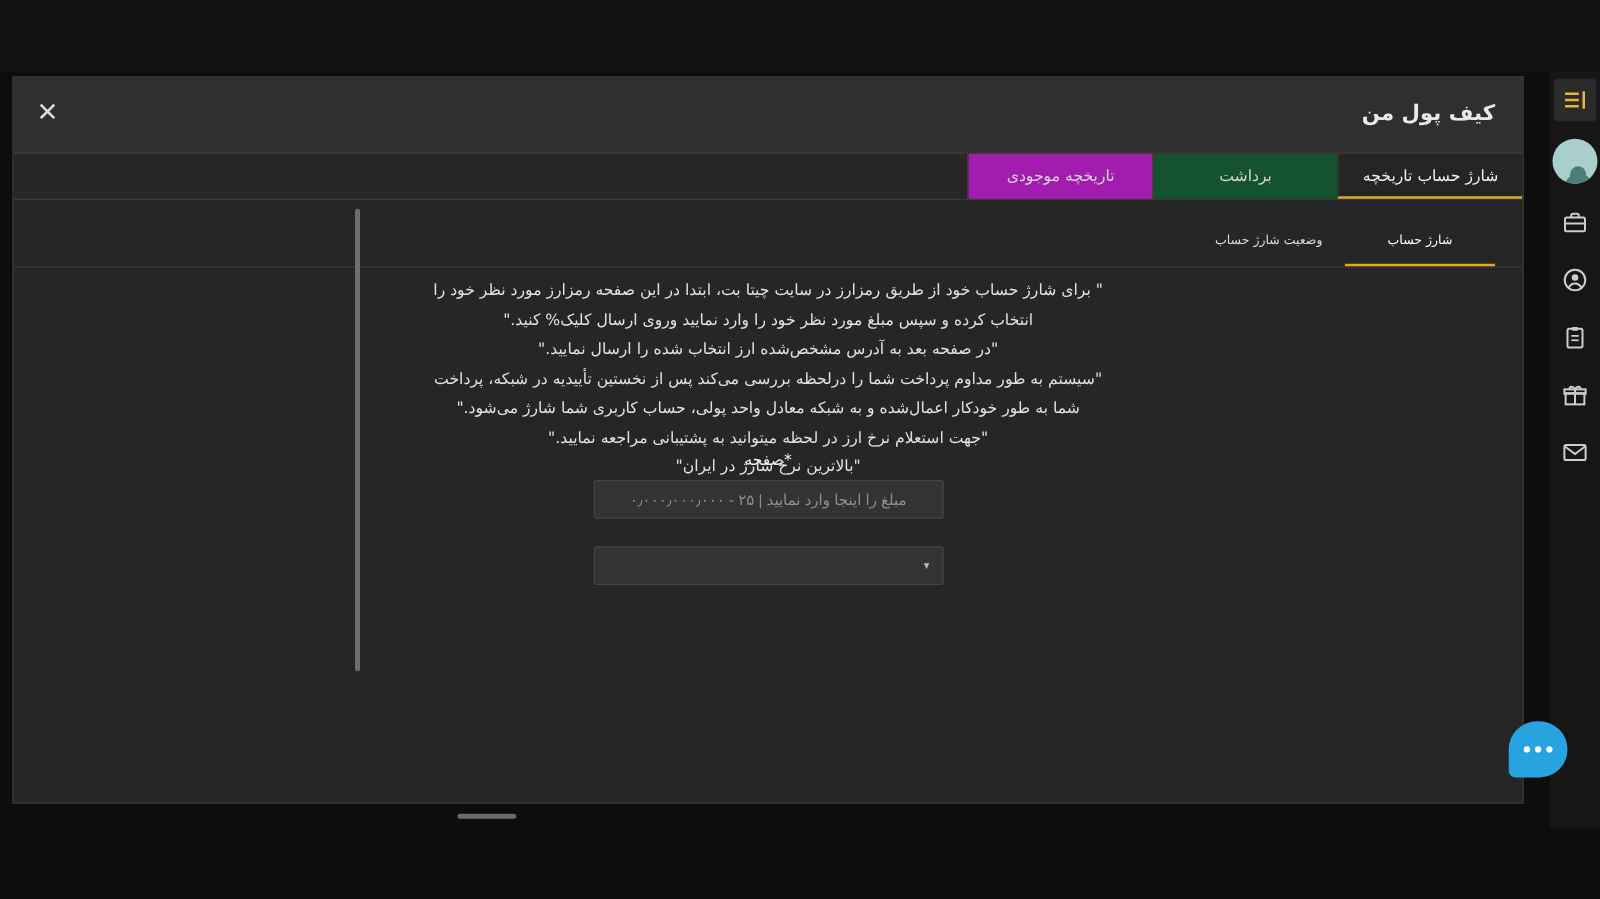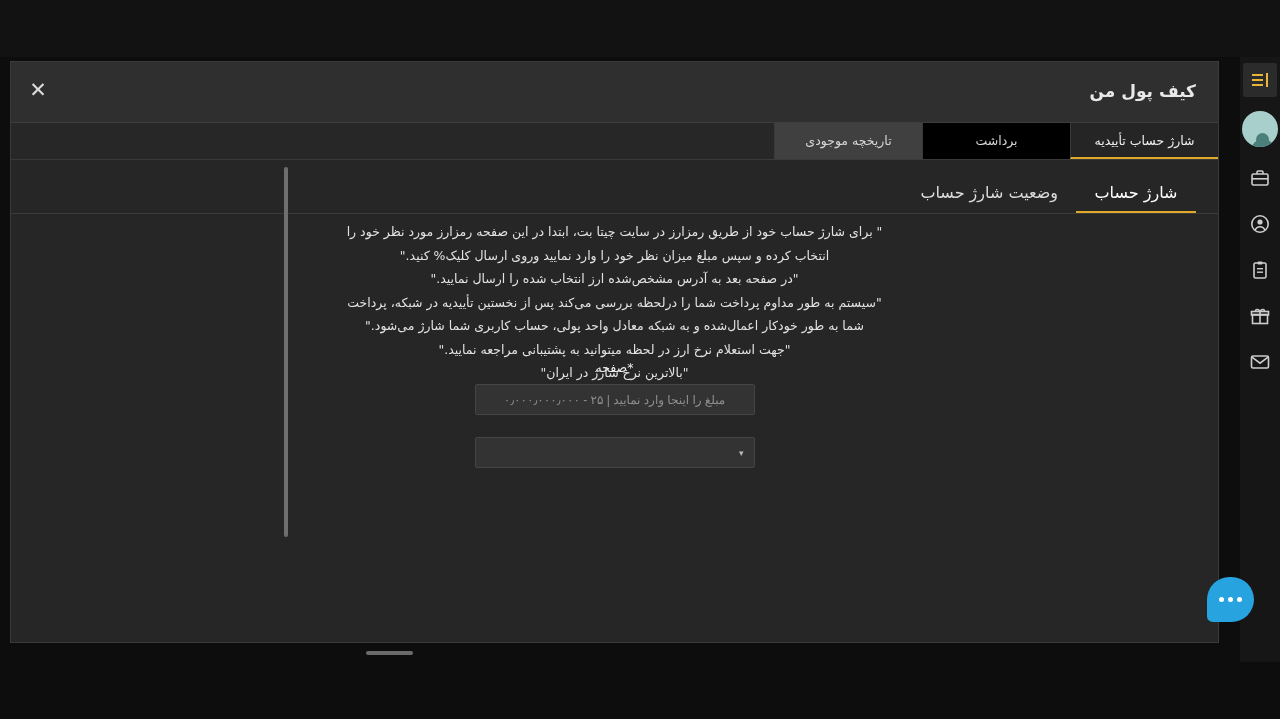--- a/index.html
+++ b/index.html
@@ -135,31 +135,31 @@
     background: #272727;
     border-bottom: 1px solid #3a3a3a;
   }
   .tabs-primary .spacer { flex: 1 1 auto; }
   .tab-p {
     width: 148px;
     text-align: center;
     color: #d6d6d6;
     font-size: 12.5px;
     line-height: 35px;
-    background: #000000;
+    background: #14532d;
     border-left: 1px solid #3a3a3a;
     box-sizing: border-box;
     cursor: pointer;
   }
   .tab-p.active {
     background: #252525;
     color: #f0f0f0;
     border-bottom: 2px solid #e0a92a;
   }
-  .tab-p.plain { background: #404040; }
+  .tab-p.plain { background: #a21caf; }
 
   .panel-body {
     position: relative;
     height: 484px;
     background: #262626;
   }
 
   
   .tabs-secondary {
     position: absolute;
@@ -171,21 +171,21 @@
     display: flex;
     flex-direction: row;
     justify-content: flex-start;
     padding-right: 22px;
     box-sizing: border-box;
   }
   .tab-s {
     min-width: 120px;
     text-align: center;
     color: #dcdcdc;
-    font-size: 16px;
+    font-size: 10px;
     line-height: 38px;
     padding: 0 18px;
     box-sizing: border-box;
     cursor: pointer;
   }
   .tab-s.active {
     border-bottom: 2px solid #e0a92a;
     color: #ffffff;
   }
 
@@ -393,36 +393,36 @@
   </div>
 
   <div class="panel">
 
     <div class="panel-header">
       <div class="panel-title">کیف پول من</div>
       <div class="close-x">✕</div>
     </div>
 
     <div class="tabs-primary">
-      <div class="tab-p active">شارژ حساب تأییدیه</div>
+      <div class="tab-p active">شارژ حساب تاریخچه</div>
       <div class="tab-p">برداشت</div>
       <div class="tab-p plain">تاریخچه موجودی</div>
       <div class="spacer"></div>
     </div>
 
     <div class="panel-body">
 
       <div class="tabs-secondary">
         <div class="tab-s active">شارژ حساب</div>
         <div class="tab-s">وضعیت شارژ حساب</div>
       </div>
 
       <div class="desc">
         <p>" برای شارژ حساب خود از طریق رمزارز در سایت چیتا بت، ابتدا در این صفحه رمزارز مورد نظر خود را</p>
-        <p>انتخاب کرده و سپس مبلغ میزان نظر خود را وارد نمایید وروی ارسال کلیک% کنید."</p>
+        <p>انتخاب کرده و سپس مبلغ مورد نظر خود را وارد نمایید وروی ارسال کلیک% کنید."</p>
         <p>"در صفحه بعد به آدرس مشخص‌شده ارز انتخاب شده را ارسال نمایید."</p>
         <p>"سیستم به طور مداوم پرداخت شما را درلحظه بررسی می‌کند پس از نخستین تأییدیه در شبکه، پرداخت</p>
         <p>شما به طور خودکار اعمال‌شده و به شبکه معادل واحد پولی، حساب کاربری شما شارژ می‌شود."</p>
         <p>"جهت استعلام نرخ ارز در لحظه میتوانید به پشتیبانی مراجعه نمایید."</p>
         <p>"بالاترین نرخ شارژ در ایران"</p>
       </div>
 
       <div class="form-area">
 
         <div class="field-group">

